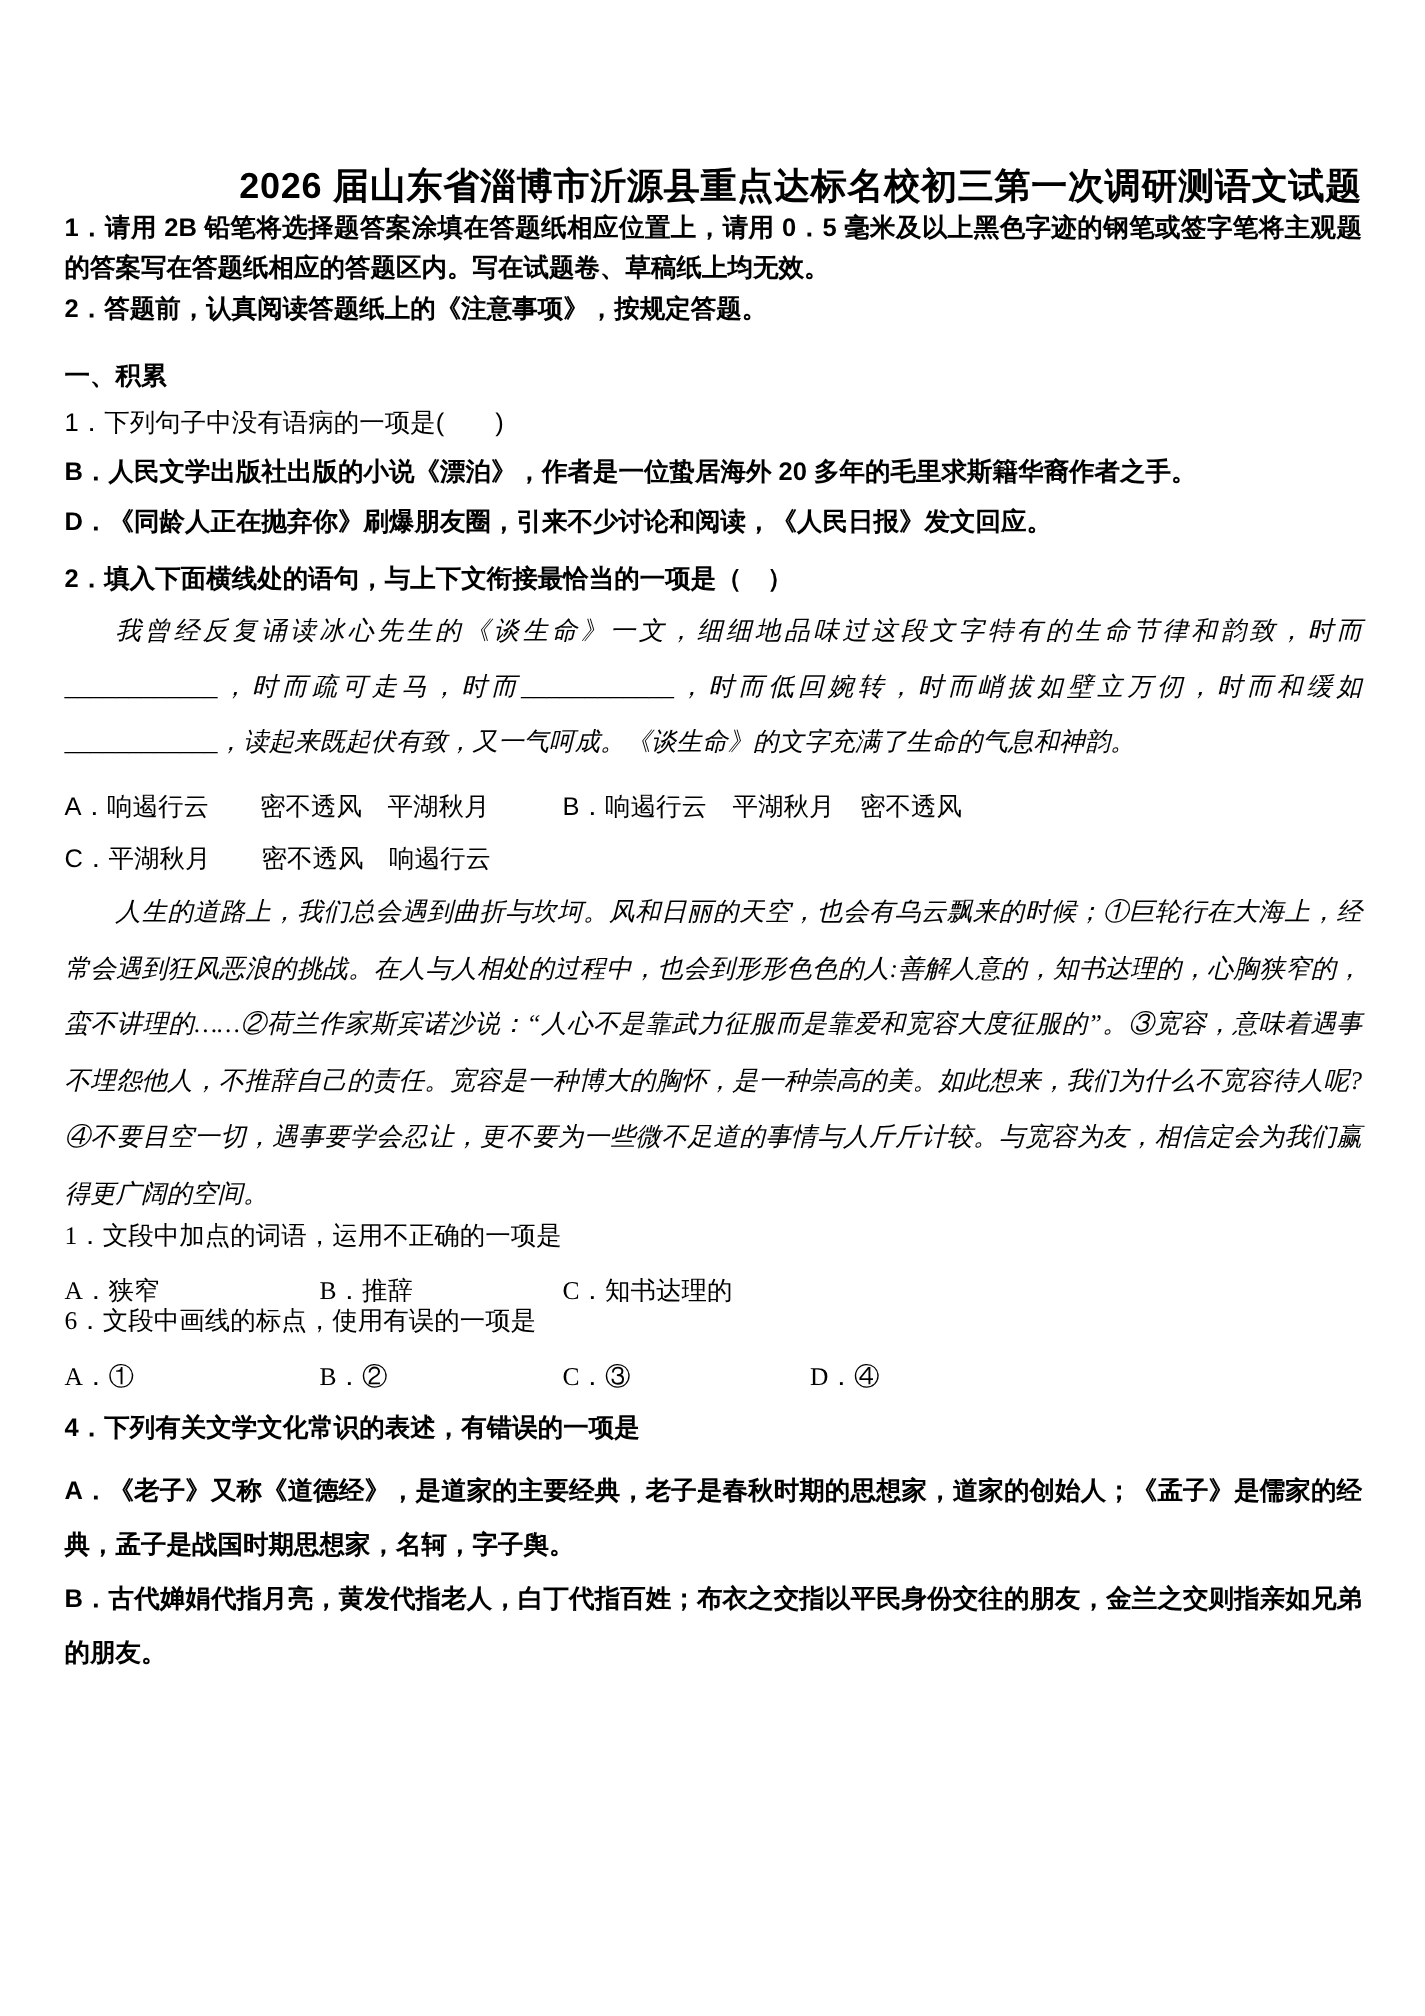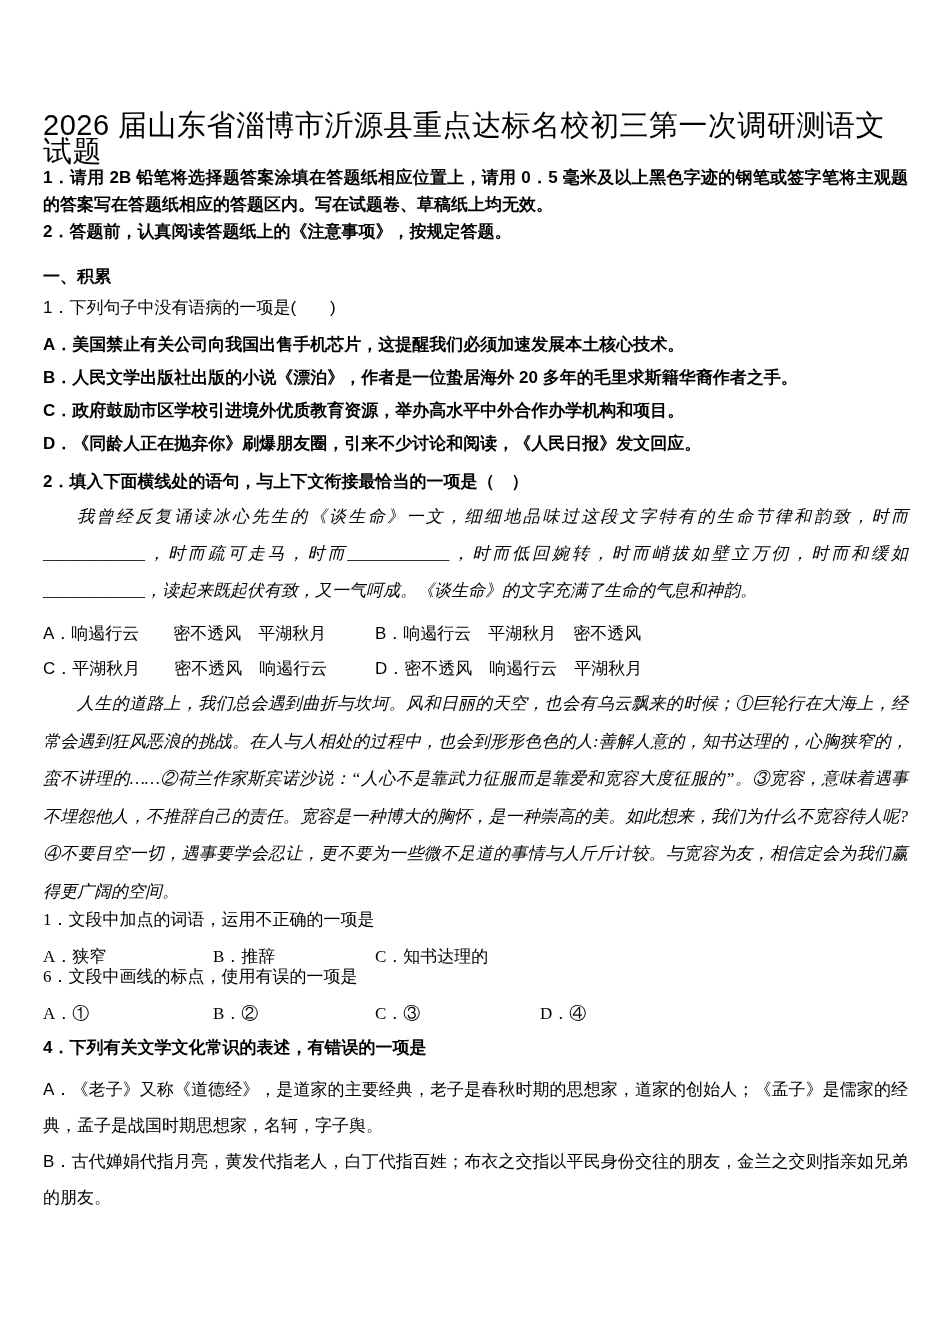--- a/index.html
+++ b/index.html
@@ -19,23 +19,23 @@
     box-sizing: border-box;
   }
   .content {
     position: absolute;
     left: 43px;
     right: 42px;
     top: 0;
   }
   .title {
     margin: 112px 0 0 0;
-    font-size: 29px;
-    font-weight: normal;
-    text-align: left;
+    font-size: 24px;
+    font-weight: bold;
+    text-align: right;
     line-height: 26px;
     letter-spacing: 0.5px;
   }
   .notice-heading {
     margin-top: 13px;
     font-weight: bold;
     line-height: 27px;
   }
   .notice-item {
     font-weight: bold;
@@ -104,21 +104,21 @@
     margin-top: 17px;
     font-family: "Liberation Serif", serif;
     line-height: 20px;
   }
   .option-row-4col .c1 { flex: 0 0 170px; }
   .option-row-4col .c2 { flex: 0 0 162px; }
   .option-row-4col .c3 { flex: 0 0 165px; }
   .option-row-4col .c4 { flex: 1; }
   .q4-option {
     margin-top: 14px;
-    font-weight: normal;
+    font-weight: bold;
     line-height: 36px;
     text-align: justify;
   }
 </style>
 </head>
 <body>
 
 <div class="page">
   <div class="content">
 
@@ -126,36 +126,33 @@
 
     <div>
       <div class="notice-item">1．请用 2B 铅笔将选择题答案涂填在答题纸相应位置上，请用 0．5 毫米及以上黑色字迹的钢笔或签字笔将主观题的答案写在答题纸相应的答题区内。写在试题卷、草稿纸上均无效。</div>
       <div class="notice-item">2．答题前，认真阅读答题纸上的《注意事项》，按规定答题。</div>
     </div>
 
     <div class="section-heading">一、积累</div>
 
     <div>
       <div class="stem-regular">1．下列句子中没有语病的一项是(　　)</div>
-      <div class="option-line first">A．美国禁止有关公司向我国出售手机芯片，这提醒我们必须加速发展本土核心技术。</div>
       <div class="option-line">B．人民文学出版社出版的小说《漂泊》，作者是一位蛰居海外 20 多年的毛里求斯籍华裔作者之手。</div>
-      <div class="option-line">C．政府鼓励市区学校引进境外优质教育资源，举办高水平中外合作办学机构和项目。</div>
       <div class="option-line">D．《同龄人正在抛弃你》刷爆朋友圈，引来不少讨论和阅读，《人民日报》发文回应。</div>
     </div>
 
     <div>
       <div class="stem-bold">2．填入下面横线处的语句，与上下文衔接最恰当的一项是（　）</div>
       <div class="passage-kaiti">我曾经反复诵读冰心先生的《谈生命》一文，细细地品味过这段文字特有的生命节律和韵致，时而____________，时而疏可走马，时而____________，时而低回婉转，时而峭拔如壁立万仞，时而和缓如____________，读起来既起伏有致，又一气呵成。《谈生命》的文字充满了生命的气息和神韵。</div>
       <div class="option-row-2col">
         <span class="col1">A．响遏行云　　密不透风　平湖秋月</span>
         <span class="col2">B．响遏行云　平湖秋月　密不透风</span>
       </div>
       <div class="option-row-2col">
         <span class="col1">C．平湖秋月　　密不透风　响遏行云</span>
-        <span class="col2">D．密不透风　响遏行云　平湖秋月</span>
       </div>
     </div>
 
     <div>
       <div class="passage-kaiti q3p">人生的道路上，我们总会遇到曲折与坎坷。风和日丽的天空，也会有乌云飘来的时候；①巨轮行在大海上，经常会遇到狂风恶浪的挑战。在人与人相处的过程中，也会到形形色色的人:善解人意的，知书达理的，心胸狭窄的，蛮不讲理的……②荷兰作家斯宾诺沙说：“人心不是靠武力征服而是靠爱和宽容大度征服的”。③宽容，意味着遇事不埋怨他人，不推辞自己的责任。宽容是一种博大的胸怀，是一种崇高的美。如此想来，我们为什么不宽容待人呢?④不要目空一切，遇事要学会忍让，更不要为一些微不足道的事情与人斤斤计较。与宽容为友，相信定会为我们赢得更广阔的空间。</div>
 
       <div>
         <div class="sub-stem">1．文段中加点的词语，运用不正确的一项是</div>
         <div class="option-row-4col">
           <span class="c1">A．狭窄</span>

